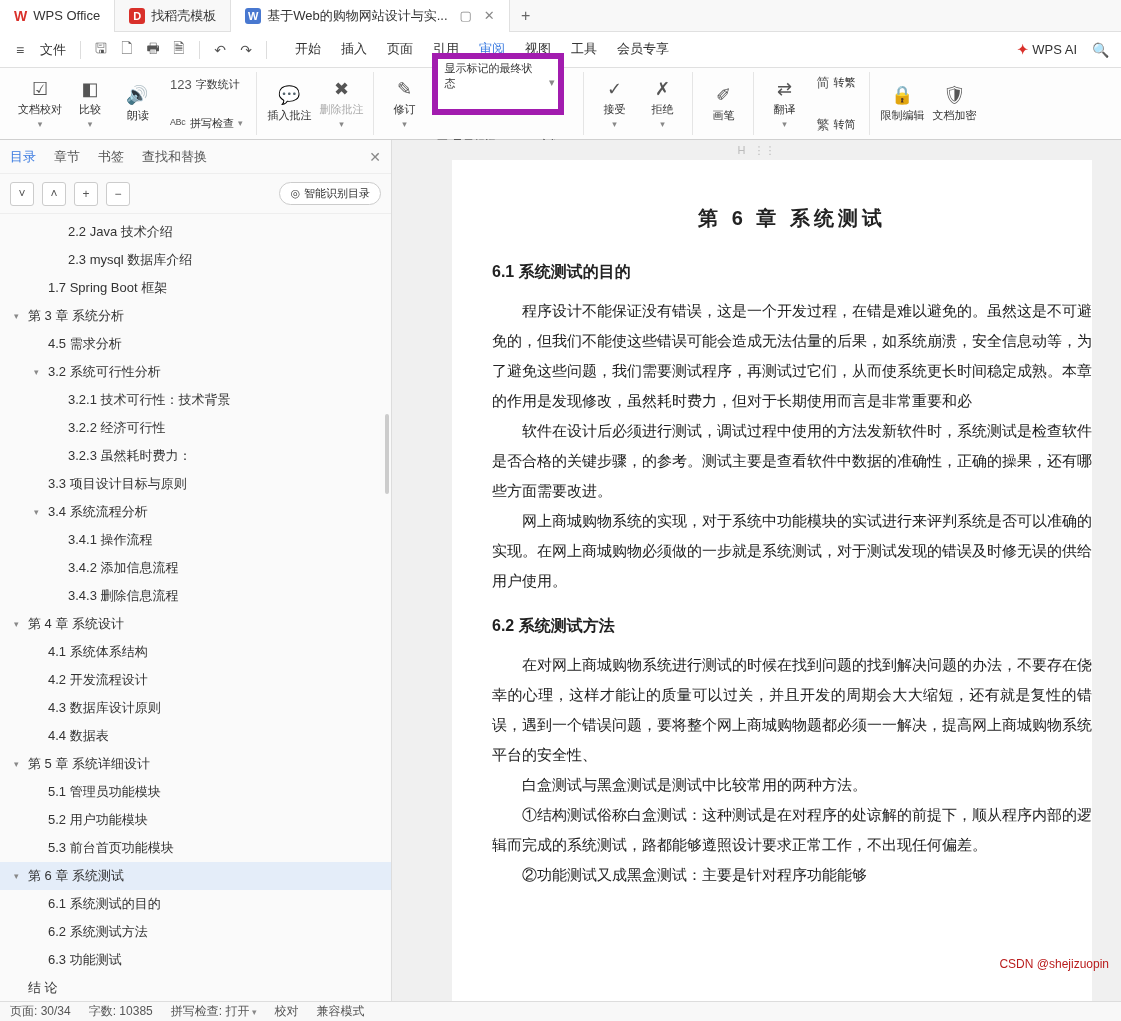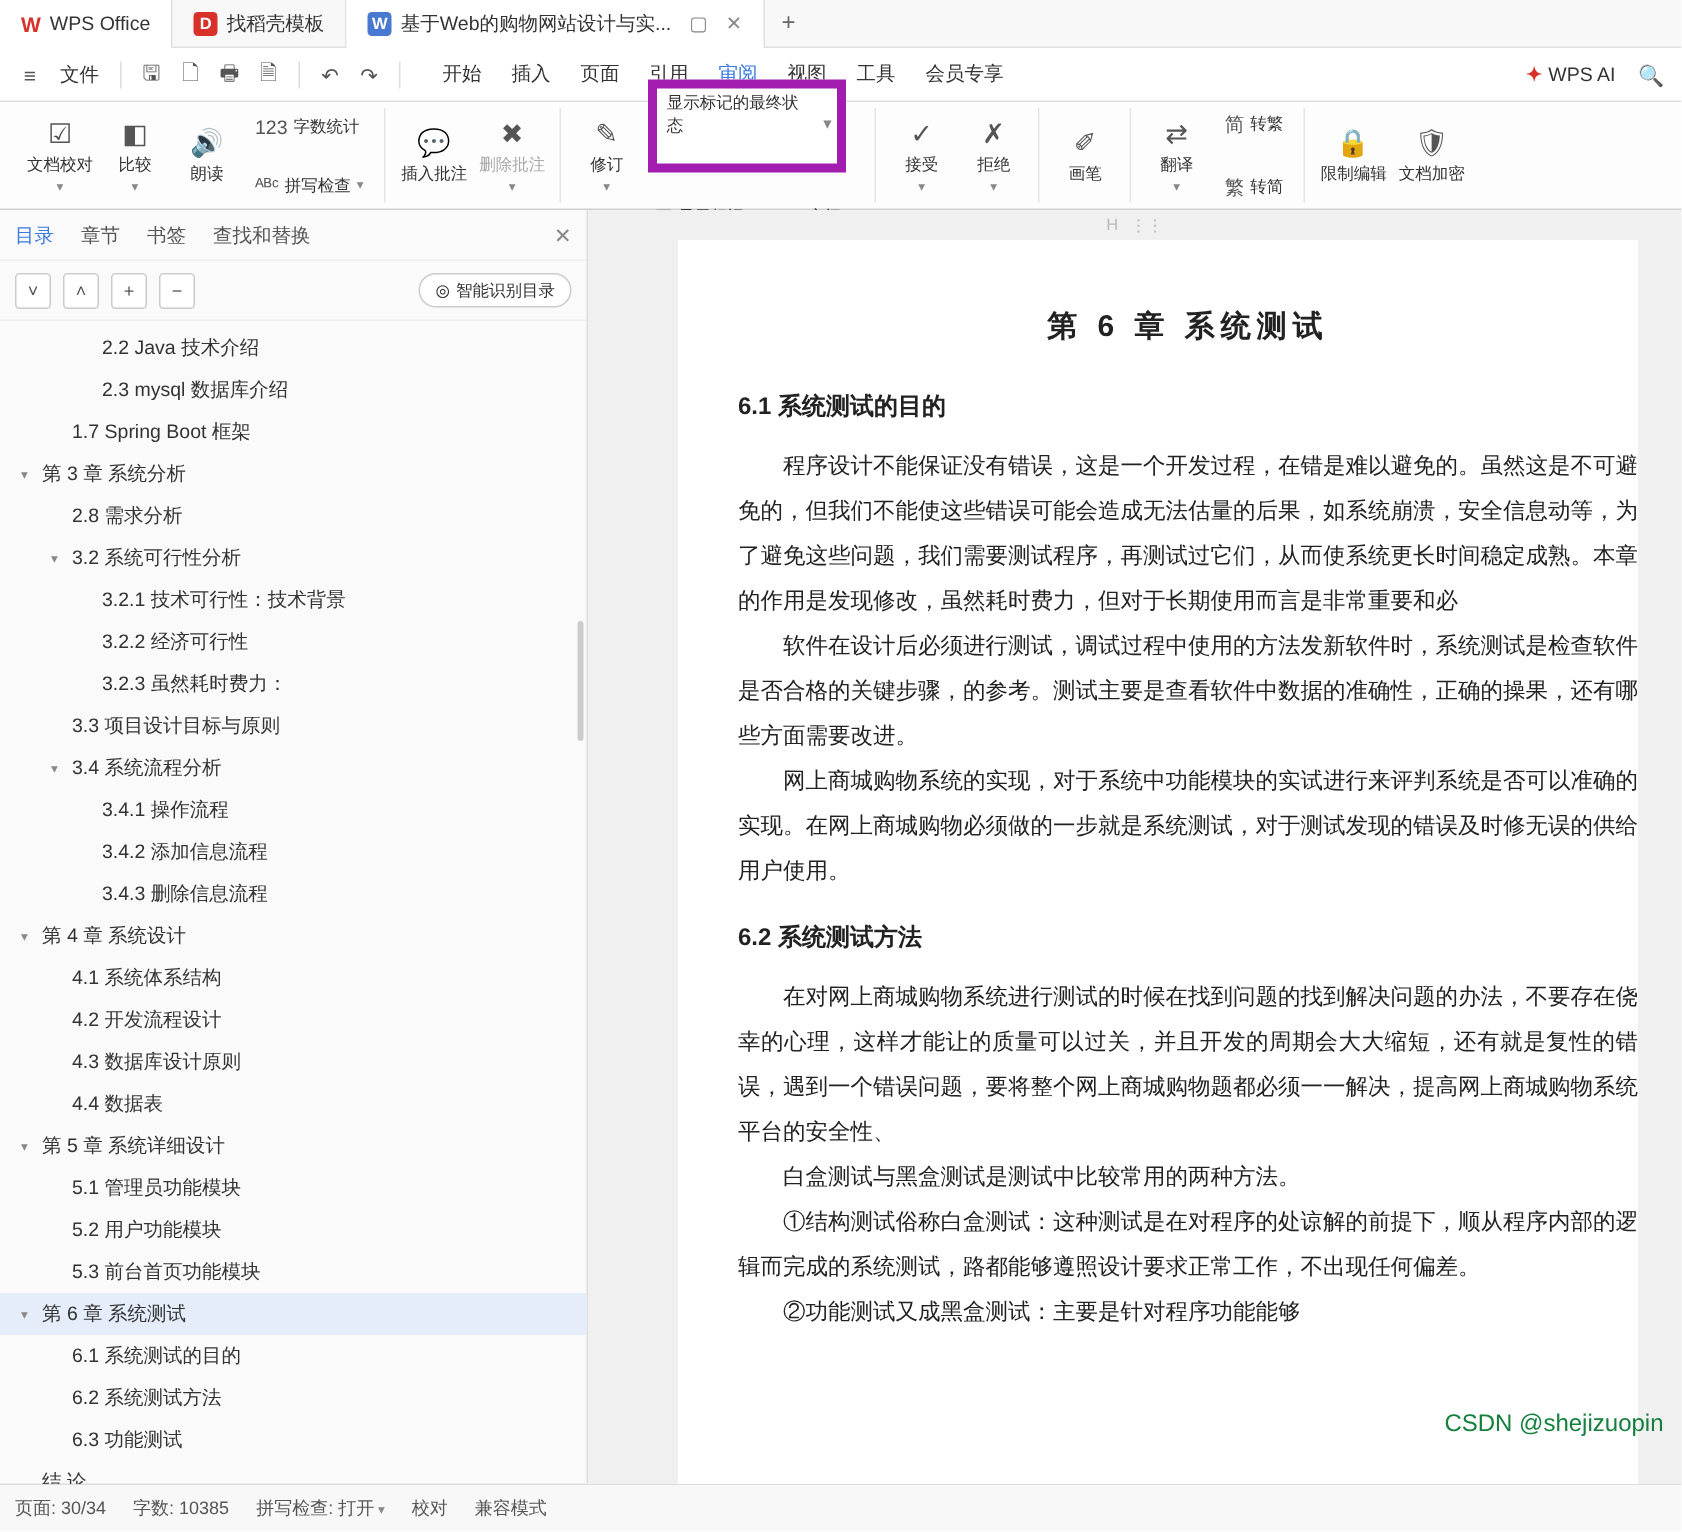--- a/index.html
+++ b/index.html
@@ -63,24 +63,24 @@
 .toc-item.lv1 { padding-left: 34px; }
 .toc-item.lv2 { padding-left: 54px; }
 
 
 .docarea { flex: 1; background: #f0f0f0; overflow: auto; position: relative; }
 .page-indicator { position: absolute; left: 50%; top: 4px; transform: translateX(-50%); color: #bbb; font-size: 11px; display: flex; gap: 8px; }
 .page { background: #fff; margin: 20px 0 0 60px; padding: 30px 0 30px 40px; width: 640px; min-height: 900px; font-family: SimSun, serif; font-size: 15px; line-height: 2; color: #222; }
 .page h1 { text-align: center; font-size: 20px; font-weight: bold; margin: 8px 0 18px; font-family: SimHei, sans-serif; letter-spacing: 4px; }
 .page h2 { font-size: 16px; font-weight: bold; margin: 14px 0 8px; font-family: SimHei, sans-serif; }
 .page p { text-indent: 2em; text-align: justify; margin: 0; }
-.watermark { position: absolute; right: 12px; bottom: 30px; color: #15803d; font-size: 16px; }
-
-
-.statusbar { height: 32px; border-top: 1px solid #ddd; display: flex; align-items: center; padding: 0 10px; gap: 18px; font-size: 12px; color: #555; background: #f8f8f8; }
+.watermark { position: absolute; right: 12px; bottom: 30px; color: #b91c1c; font-size: 12px; }
+
+
+.statusbar { height: 20px; border-top: 1px solid #ddd; display: flex; align-items: center; padding: 0 10px; gap: 18px; font-size: 12px; color: #555; background: #f8f8f8; }
 .statusbar .sitem { cursor: pointer; }
 </style>
 </head>
 <body>
 
 <div class="app">
 
   <div class="titlebar">
     <div class="tab app-tab">
         <span class="logo-w">W</span>
@@ -260,21 +260,21 @@
           <div class="toc-item lv1">
             <span class="arrow"></span>
             <span>1.7 Spring   Boot 框架</span>
           </div>
           <div class="toc-item lv0">
             <span class="arrow">▾</span>
             <span>第 3 章  系统分析</span>
           </div>
           <div class="toc-item lv1">
             <span class="arrow"></span>
-            <span>2.8 需求分析</span>
+            <span>4.5 需求分析</span>
           </div>
           <div class="toc-item lv1">
             <span class="arrow">▾</span>
             <span>3.2  系统可行性分析</span>
           </div>
           <div class="toc-item lv2">
             <span class="arrow"></span>
             <span>3.2.1 技术可行性：技术背景</span>
           </div>
           <div class="toc-item lv2">

